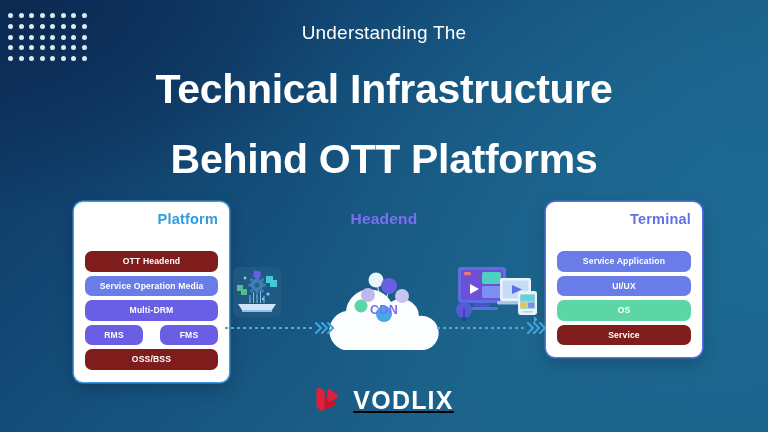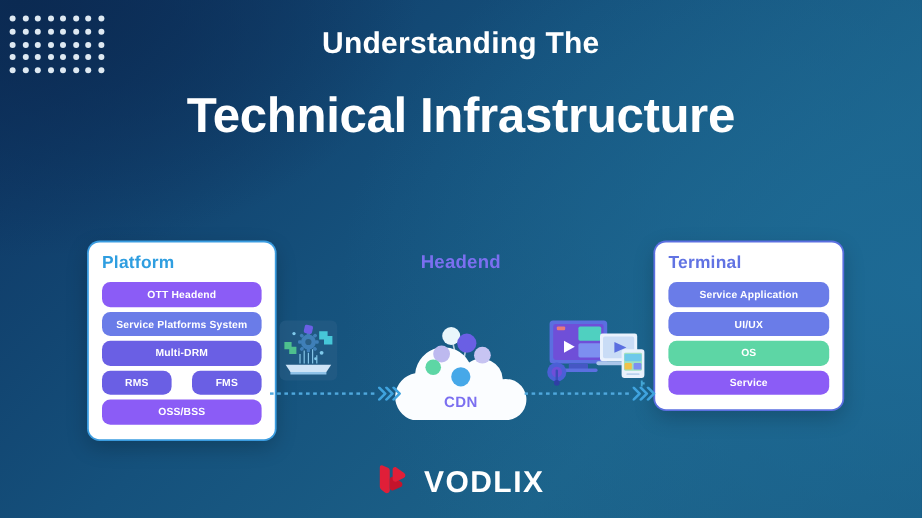--- a/index.html
+++ b/index.html
@@ -34,21 +34,21 @@
     background:#eaf4fb;
     justify-self:start; align-self:start;
   }
 
   
   #headings{
     position:absolute; left:0; right:0; top:22px;
     text-align:center; color:#ffffff;
   }
   .kicker{
-    font-size:25px; font-weight:700; letter-spacing:.2px;
+    font-size:19px; font-weight:400; letter-spacing:.2px;
     line-height:1.15; color:#ffffff;
   }
   .h1{
     font-size:41px; font-weight:700; line-height:1.22;
     color:#ffffff; letter-spacing:-.3px;
     margin-top:20px;
   }
 
   
   .card{
@@ -57,38 +57,38 @@
     border-radius:9px;
     box-shadow:0 0 0 1.5px #3a9ce0, 0 6px 18px rgba(0,0,0,.22);
     padding:9px 11px 12px 11px;
     display:flex; flex-direction:column; gap:4px;
   }
   #platform-card{ left:74px; top:202px; width:155px; }
   #terminal-card{ left:546px; top:202px; width:156px;
     box-shadow:0 0 0 1.5px #5b6fe0, 0 6px 18px rgba(0,0,0,.22); }
 
   .card-title{
-    text-align:left; font-size:14.5px; font-weight:700;
-    letter-spacing:.2px; margin-bottom:4px;
+    text-align:right; font-size:14.5px; font-weight:700;
+    letter-spacing:.2px; margin-bottom:20px;
   }
   #platform-card .card-title{ color:#2f9ee0; }
   #terminal-card .card-title{ color:#6173e3; }
 
   .pill{
     border-radius:7px;
     color:#ffffff;
     font-size:8.6px;
     font-weight:700;
     letter-spacing:.15px;
     text-align:center;
     padding:6px 4px 6px;
     line-height:1;
     white-space:nowrap;
   }
-  .pill.blue  { background:#8b5cf6; }
+  .pill.blue  { background:#7f1d1d; }
   .pill.indigo{ background:#6a7ce8; }
   .pill.purple{ background:#6a5fe4; }
   .pill.green { background:#5dd6a5; }
   .pillrow{ display:flex; gap:17px; }
   .pillrow .pill{ flex:1; }
 
   
   #network-label{
     position:absolute; left:0; right:0; top:210px;
     text-align:center;
@@ -111,29 +111,29 @@
   .chev{ display:flex; margin-left:2px; }
   .chev svg{ display:block; }
   #connector-left { left:225px; width:110px; }
   #connector-right{ left:437px; width:110px; }
 
   
   #platform-icon{ position:absolute; left:232px; top:266px; width:50px; height:52px; }
   #devices-icon { position:absolute; left:452px; top:262px; width:88px; height:62px; }
   #cloud-art    { position:absolute; left:318px; top:258px; width:132px; height:100px; }
   #cdn-label{
-    position:absolute; left:318px; top:328px; width:132px;
+    position:absolute; left:318px; top:303px; width:132px;
     text-align:center; font-size:12.5px; font-weight:700; color:#7b6ff0;
     letter-spacing:.3px;
   }
 
   
   #logo{
     position:absolute; left:0; right:0; top:386px;
-    display:flex; align-items:flex-end; justify-content:center; gap:9px;
+    display:flex; align-items:flex-start; justify-content:center; gap:9px;text-decoration:underline;
   }
   #logo-mark{ width:30px; height:31px; display:block; }
   #logo-text{
     color:#ffffff; font-size:25px; font-weight:700;
     letter-spacing:1.2px;
   }
 </style>
 </head>
 <body>
 
@@ -178,26 +178,27 @@
       <i style="background: rgb(234, 244, 251);"></i>
       <i style="background: rgb(234, 244, 251);"></i>
       <i style="background: rgb(234, 244, 251);"></i>
       <i style="background: rgb(234, 244, 251);"></i>
       <i style="background: rgb(234, 244, 251);"></i>
     </div>
 
   <div id="headings">
     <div class="kicker">Understanding The</div>
     <div class="h1">Technical Infrastructure</div>
+    <div class="h1">Behind OTT Platforms</div>
   </div>
 
   <div class="card" id="platform-card">
     <div class="card-title">Platform</div>
     <div class="pill blue">OTT Headend</div>
-    <div class="pill indigo">Service Platforms System</div>
+    <div class="pill indigo">Service Operation Media</div>
     <div class="pill purple">Multi-DRM</div>
     <div class="pillrow">
       <div class="pill purple">RMS</div>
       <div class="pill purple">FMS</div>
     </div>
     <div class="pill blue">OSS/BSS</div>
   </div>
 
   <div class="card" id="terminal-card">
     <div class="card-title">Terminal</div>

